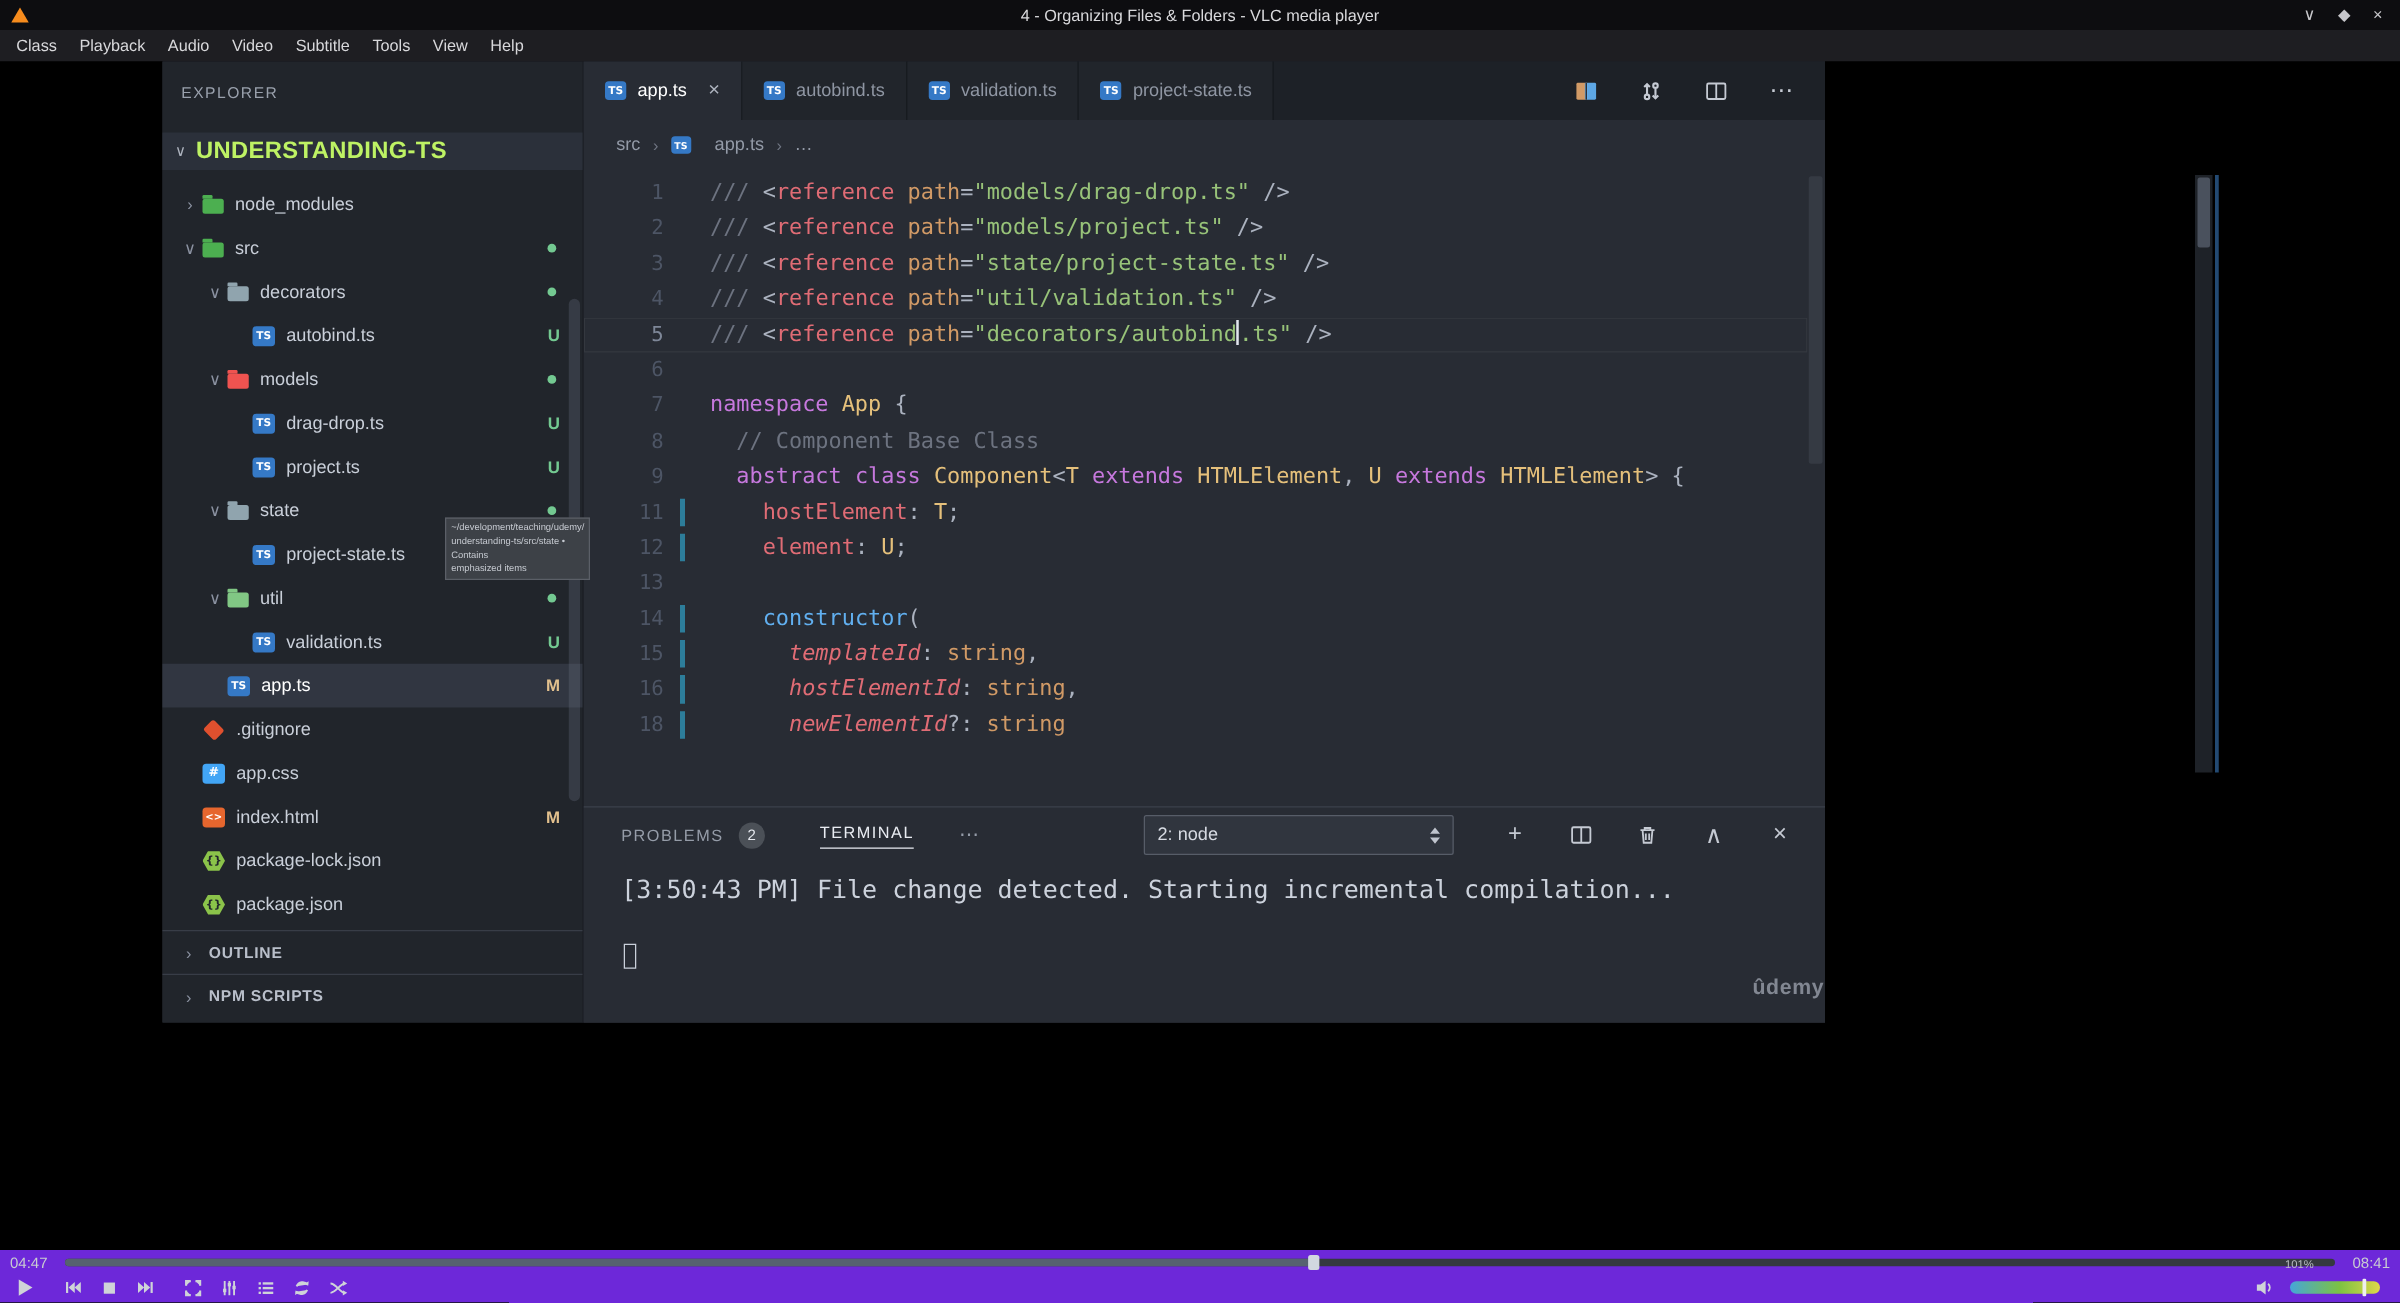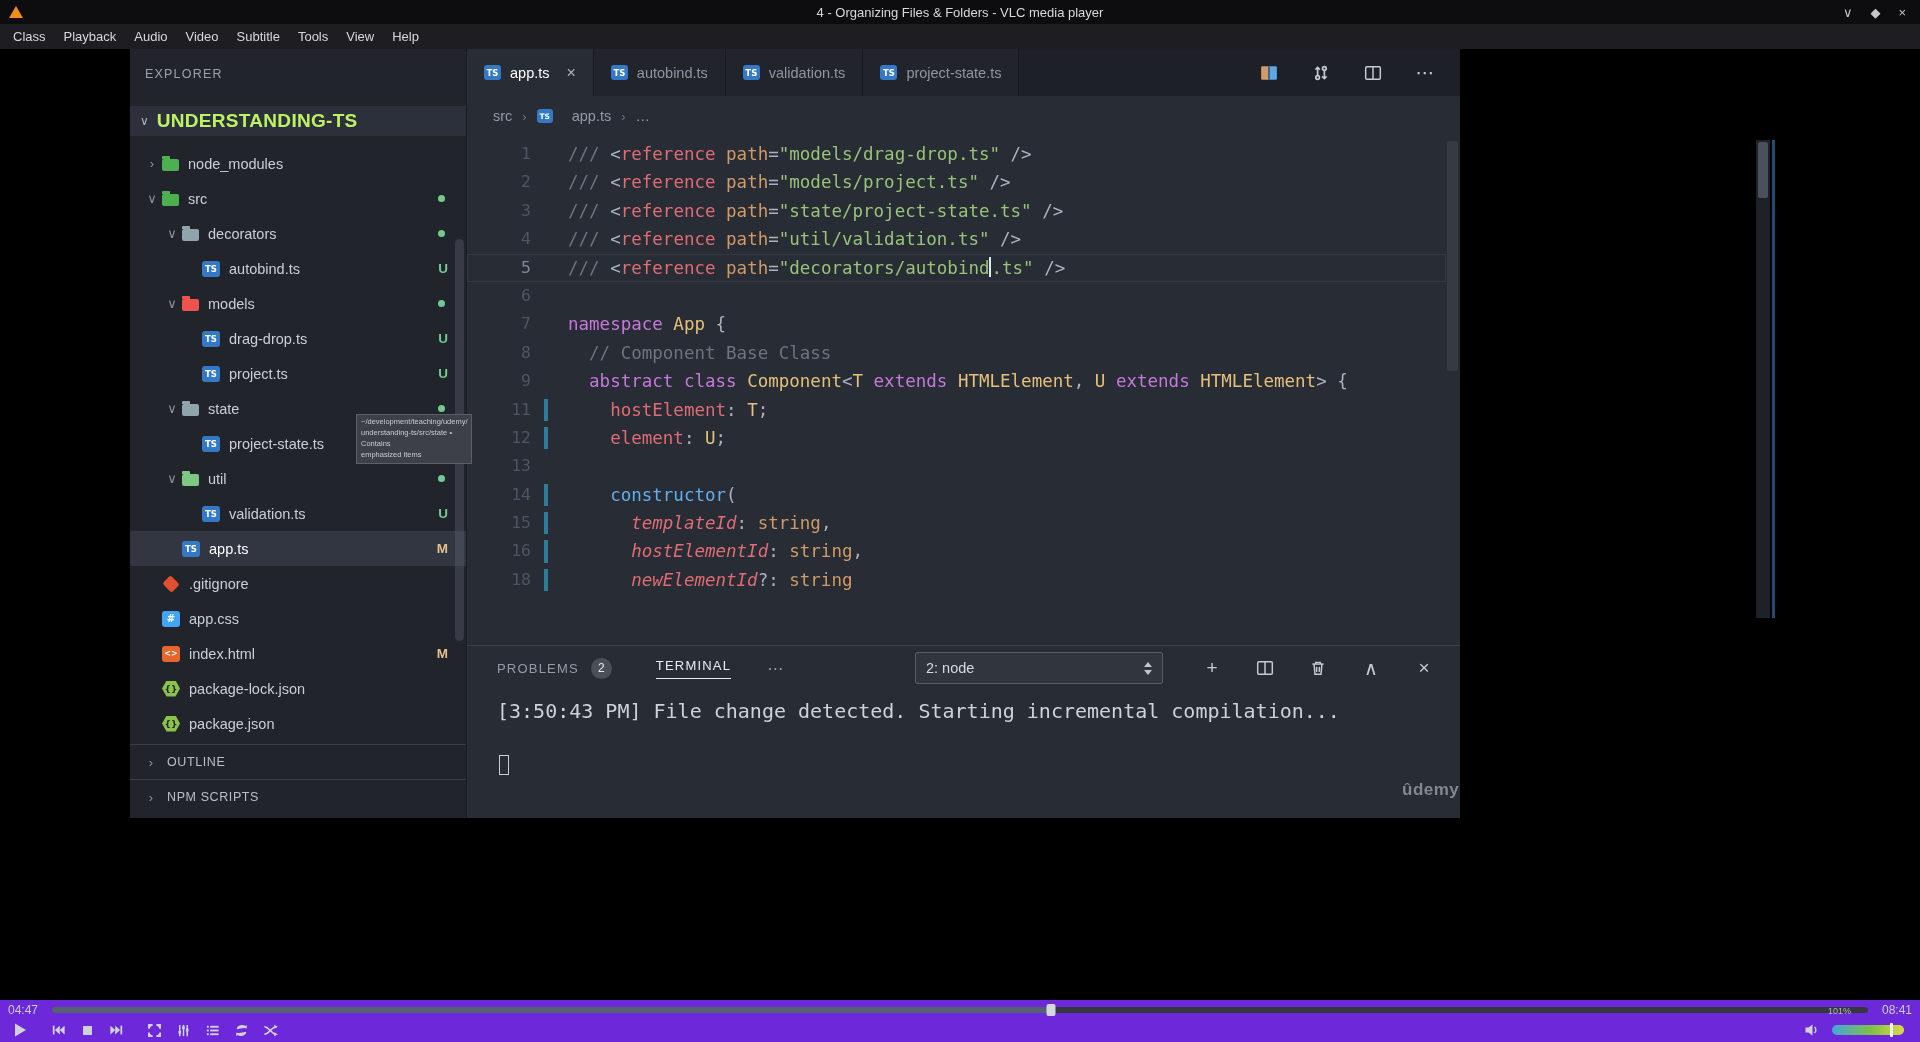--- a/index.html
+++ b/index.html
@@ -39,21 +39,21 @@
   .ic-json{background:#8bc34a;color:#22262c;clip-path:polygon(25% 0,75% 0,100% 50%,75% 100%,25% 100%,0 50%);border-radius:0;font-size:9px}
   .tlabel{font-size:14.5px;color:#c9cfd9;white-space:nowrap}
   .trow.sel .tlabel{color:#ffffff}
   .tspace{flex:1}
   .tdot{width:7px;height:7px;border-radius:50%;background:#73c991;margin-right:9px}
   .tbadge{font-size:13.5px;margin-right:6px;font-weight:bold}
   .b-U{color:#73c991}.b-M{color:#e2c08d}
   .sections{position:absolute;left:0;top:695px;width:100%}
   .secrow{height:35px;border-top:1px solid #383d47;display:flex;align-items:center;gap:9px;padding-left:14px}
   .secrow .tchev{width:14px}
-  .seclabel{font-weight:normal;font-size:12.5px;letter-spacing:.6px;color:#b9bfca}
+  .seclabel{font-weight:bold;font-size:12.5px;letter-spacing:.6px;color:#b9bfca}
   .sb-scroll{position:absolute;right:2px;top:190px;width:9px;height:402px;background:rgba(110,120,136,.28);border-radius:5px}
   .tooltip{position:absolute;left:226px;top:365px;width:116px;background:#3d4147;border:1px solid #5b5f67;color:#c6cad1;font-size:7.5px;line-height:1.45;padding:2px 4px;z-index:6}
 
   
   .editor{position:absolute;left:337px;top:0;right:0;height:100%;background:#282c34}
   .tabbar{position:absolute;left:0;top:0;right:0;height:47px;background:#1d2127;display:flex}
   .tabs{display:flex}
   .tab{display:flex;align-items:center;gap:9px;padding:0 17px;border-right:1px solid #15181d;font-size:14.5px;color:#8f96a3;background:#21252b;white-space:nowrap}
   .tab.active{background:#282c34;color:#fff}
   .tab .fic{margin-right:0;width:17px;height:15px}

